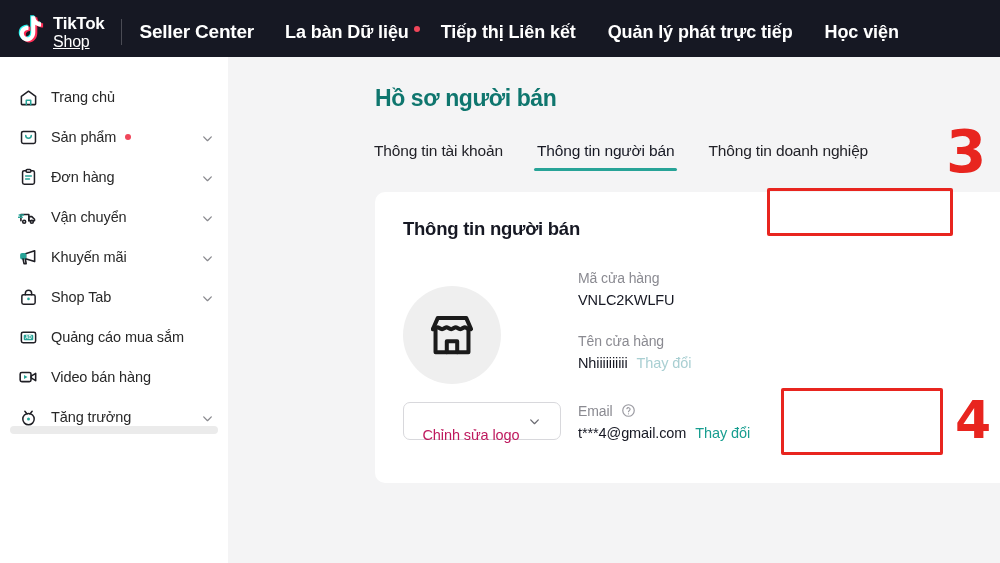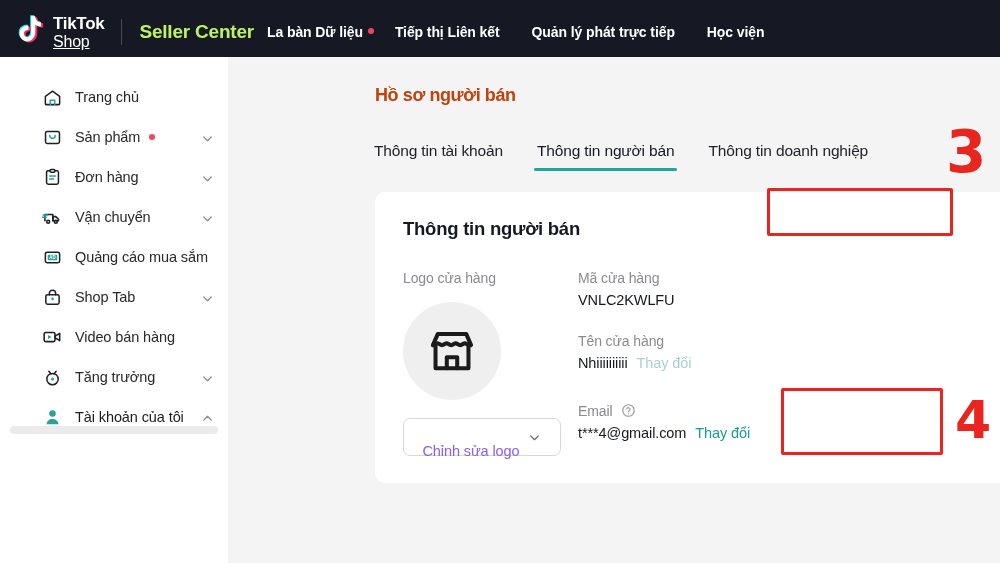--- a/index.html
+++ b/index.html
@@ -64,57 +64,56 @@
     text-decoration: underline;
   }
 
   .brand-divider {
     width: 1px; height: 26px;
     background: #4a4b54;
     margin: 0 17px 0 17px;
   }
 
   .seller-center {
-    color: #bef264;
+    color: #ffffff;
     font-size: 19px;
     font-weight: bold;
     letter-spacing: -0.2px;
-    margin-right: 13px;
+    margin-right: 31px;
   }
 
   .topnav {
     display: flex;
     align-items: center;
     gap: 32px;
   }
   .topnav-item {
     position: relative;
     color: #ffffff;
-    font-size: 14px;
+    font-size: 18px;
     font-weight: bold;
     white-space: nowrap;
     cursor: pointer;
     letter-spacing: -0.1px;
   }
   .topnav-item .dot {
     position: absolute;
     top: 4px; right: -11px;
     width: 6px; height: 6px;
     border-radius: 50%;
     background: #f0465a;
   }
 
   
   .sidebar {
     position: absolute;
     top: 57px; left: 0;
     width: 228px; height: 381px;
     background: #ffffff;
     overflow: hidden;
-    padding-left: 24px;
   }
 
   .nav-list {
     padding-top: 20px;
   }
 
   .nav-item {
     display: flex;
     align-items: center;
     height: 40px;
@@ -170,23 +169,23 @@
     position: absolute;
     top: 57px; left: 228px;
     width: 772px; height: 506px;
     background: #f4f4f5;
     overflow: hidden;
   }
 
   .page-title {
     position: absolute;
     top: 28px; left: 147px;
-    font-size: 18px;
+    font-size: 23px;
     font-weight: bold;
-    color: #c2410c;
+    color: #0f766e;
     letter-spacing: -0.4px;
   }
 
   .tabs {
     position: absolute;
     top: 85px; left: 146px;
     display: flex;
     align-items: flex-end;
     gap: 8px;
   }
@@ -261,21 +260,21 @@
     border-radius: 7px;
     background: #ffffff;
     display: flex;
     align-items: center;
     justify-content: center;
     gap: 9px;
     cursor: pointer;
   }
   .logo-btn span {
     font-size: 14.5px;
-    color: #8b5cf6;
+    color: #be185d;
     letter-spacing: -0.1px;
     margin-top: 28px;
   }
 
   
   .fields-col {
     position: absolute;
     top: 78px; left: 203px;
     width: 330px;
   }
@@ -417,46 +416,61 @@
           </svg>
         </span>
         <span class="nav-label">Vận chuyển</span>
         <span class="nav-chev">
           <svg width="13" height="13" viewBox="0 0 24 24" fill="none" stroke="currentColor" stroke-width="2.4" stroke-linecap="round" stroke-linejoin="round">
               <path d="M5 9l7 7 7-7"></path>
             </svg>
         </span>
       </div>
 
+      <div class="nav-item">
+        <span class="nav-icon">
+          <svg width="20" height="20" viewBox="0 0 24 24" fill="none" stroke="#1f1f25" stroke-width="1.9" stroke-linecap="round" stroke-linejoin="round">
+            <path d="M20 4.5v13L9 14V8z"></path>
+            <rect x="3.5" y="8" width="5.5" height="6" rx="1.4" fill="#27a397" stroke="#27a397"></rect>
+            <path d="M6 14.3 7.2 20h2.6l-1-5.6" stroke="#1f1f25" fill="none"></path>
+          </svg>
+        </span>
+        <span class="nav-label">Khuyến mãi</span>
+        <span class="nav-chev">
+          <svg width="13" height="13" viewBox="0 0 24 24" fill="none" stroke="currentColor" stroke-width="2.4" stroke-linecap="round" stroke-linejoin="round">
+              <path d="M5 9l7 7 7-7"></path>
+            </svg>
+        </span>
+      </div>
+
+      <div class="nav-item">
+        <span class="nav-icon">
+          <svg width="19" height="19" viewBox="0 0 24 24" fill="none" stroke="#1f1f25" stroke-width="1.9" stroke-linejoin="round">
+            <path d="M8 8.5V6.8a4 4 0 0 1 8 0v1.7" stroke-linecap="round"></path>
+            <rect x="3.6" y="8.5" width="16.8" height="12" rx="2.2"></rect>
+            <circle cx="12" cy="13.8" r="1.7" fill="#27a397" stroke="none"></circle>
+          </svg>
+        </span>
+        <span class="nav-label">Shop Tab</span>
+        <span class="nav-chev">
+          <svg width="13" height="13" viewBox="0 0 24 24" fill="none" stroke="currentColor" stroke-width="2.4" stroke-linecap="round" stroke-linejoin="round">
+              <path d="M5 9l7 7 7-7"></path>
+            </svg>
+        </span>
+      </div>
 
       <div class="nav-item">
         <span class="nav-icon">
           <svg width="19" height="19" viewBox="0 0 24 24" fill="none">
             <rect x="3" y="5.5" width="18" height="13" rx="2.2" stroke="#1f1f25" stroke-width="1.9"></rect>
             <rect x="6" y="8.5" width="12" height="7" rx="1.2" fill="#27a397"></rect>
             <text x="12" y="14.1" font-size="5.6" font-family="Liberation Sans, sans-serif" fill="#ffffff" text-anchor="middle" font-weight="bold">AD</text>
           </svg>
         </span>
         <span class="nav-label">Quảng cáo mua sắm</span>
-      </div>
-
-      <div class="nav-item">
-        <span class="nav-icon">
-          <svg width="19" height="19" viewBox="0 0 24 24" fill="none" stroke="#1f1f25" stroke-width="1.9" stroke-linejoin="round">
-            <path d="M8 8.5V6.8a4 4 0 0 1 8 0v1.7" stroke-linecap="round"></path>
-            <rect x="3.6" y="8.5" width="16.8" height="12" rx="2.2"></rect>
-            <circle cx="12" cy="13.8" r="1.7" fill="#27a397" stroke="none"></circle>
-          </svg>
-        </span>
-        <span class="nav-label">Shop Tab</span>
-        <span class="nav-chev">
-          <svg width="13" height="13" viewBox="0 0 24 24" fill="none" stroke="currentColor" stroke-width="2.4" stroke-linecap="round" stroke-linejoin="round">
-              <path d="M5 9l7 7 7-7"></path>
-            </svg>
-        </span>
       </div>
 
       <div class="nav-item">
         <span class="nav-icon">
           <svg width="20" height="20" viewBox="0 0 24 24" fill="none" stroke="#1f1f25" stroke-width="1.9" stroke-linejoin="round">
             <rect x="2.6" y="6.5" width="13" height="11" rx="2"></rect>
             <path d="M15.8 11 21.2 7.6v8.8L15.8 13z"></path>
             <path d="M7.2 9.6 11.4 12l-4.2 2.4z" fill="#27a397" stroke="none"></path>
           </svg>
         </span>
@@ -508,21 +522,20 @@
     <div class="tabs">
       <div class="tab">Thông tin tài khoản</div>
       <div class="tab active">Thông tin người bán</div>
       <div class="tab">Thông tin doanh nghiệp</div>
     </div>
 
     <div class="card">
       <div class="card-title">Thông tin người bán</div>
 
       <div class="logo-col">
-        <div class="field-label">Logo cửa hàng</div>
         <div class="logo-circle">
           <svg width="52" height="52" viewBox="0 0 24 24" fill="none" stroke="#1b1b1b" stroke-width="1.85" stroke-linecap="round" stroke-linejoin="round">
             <path d="M4.4 9.3V20h15.2V9.3"></path>
             <path d="M3.2 9.3 5.4 4.2h13.2l2.2 5.1"></path>
             <path d="M3.2 9.3c.9 0 1.5-.9 2.1-.9s1.2.9 2.1.9 1.5-.9 2.1-.9 1.2.9 2.1.9 1.5-.9 2.1-.9 1.2.9 2.1.9 1.5-.9 2.1-.9 1.2.9 2.1.9"></path>
             <path d="M9.6 20v-5.1h4.8V20"></path>
           </svg>
         </div>
         <div class="logo-btn">
           <span>Chỉnh sửa logo</span>

